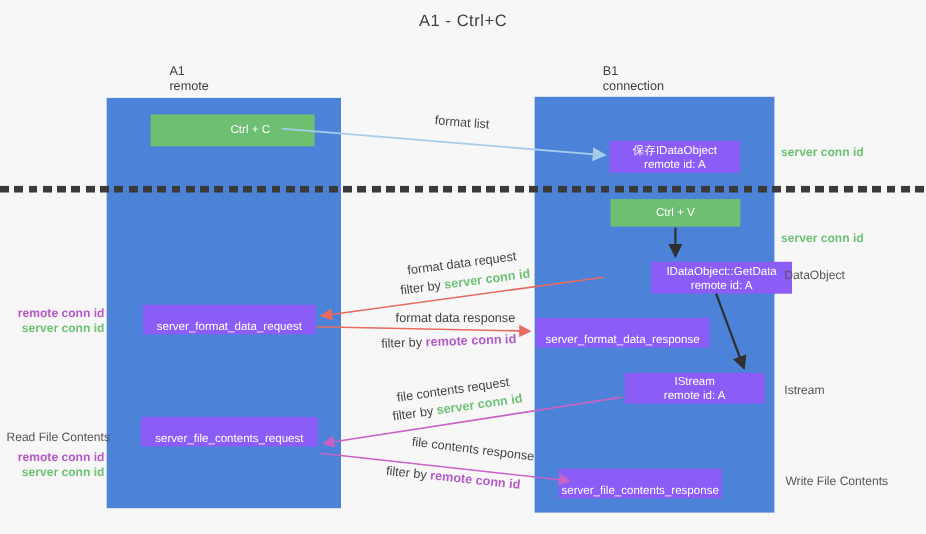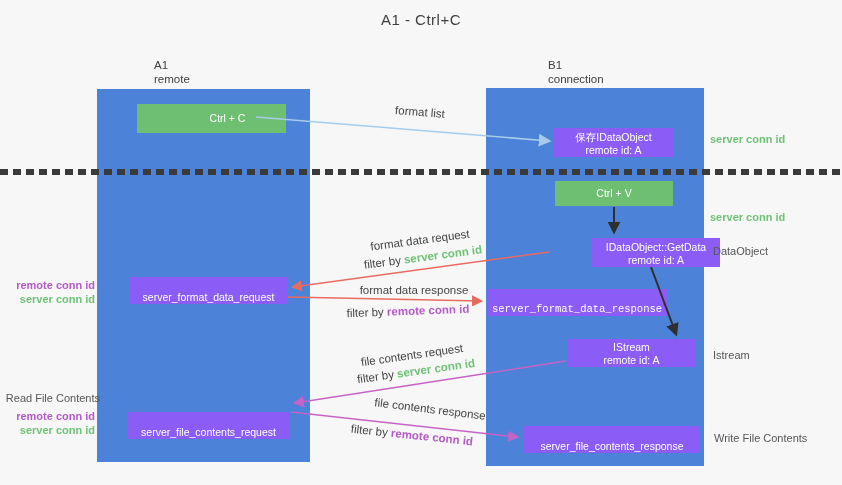--- a/index.html
+++ b/index.html
@@ -58,34 +58,34 @@
 
   <div class="abs node orange" style="left:550px;top:238px;width:128px;height:29px;margin-left:42px;">
     <div>IDataObject::GetData</div>
     <div>remote id: A</div>
   </div>
 
   <div class="abs node orange" style="left:130px;top:277px;width:157px;height:27px;">
     <div>server_format_data_request</div>
   </div>
 
-  <div class="abs node orange" style="left:487px;top:289px;width:180px;height:27px;font-family:Liberation Mono, monospace;">
+  <div class="abs node orange" style="left:487px;top:289px;width:158px;height:27px;">
     <div>server_format_data_response</div>
   </div>
 
   <div class="abs node orange" style="left:568px;top:339px;width:127px;height:28px;">
     <div>IStream</div>
     <div>remote id: A</div>
   </div>
 
-  <div class="abs node orange" style="left:128px;top:412px;width:161px;height:27px;">
+  <div class="abs node orange" style="left:128px;top:379px;width:161px;height:27px;">
     <div>server_file_contents_request</div>
   </div>
 
-  <div class="abs node orange" style="left:524px;top:426px;width:176px;height:27px;">
+  <div class="abs node orange" style="left:508px;top:426px;width:148px;height:27px;">
     <div>server_file_contents_response</div>
   </div>
 
   <svg class="overlay" width="842" height="485" viewBox="0 0 842 485">
     <defs>
       <marker id="m-blue" viewBox="0 0 10 10" refX="8" refY="5" markerWidth="8" markerHeight="8" orient="auto">
           <path d="M0,0 L10,5 L0,10 z" fill="#a5cdeb"></path>
         </marker>
       <marker id="m-salmon" viewBox="0 0 10 10" refX="8" refY="5" markerWidth="7.5" markerHeight="7.5" orient="auto">
           <path d="M0,0 L10,5 L0,10 z" fill="#e96b60"></path>

